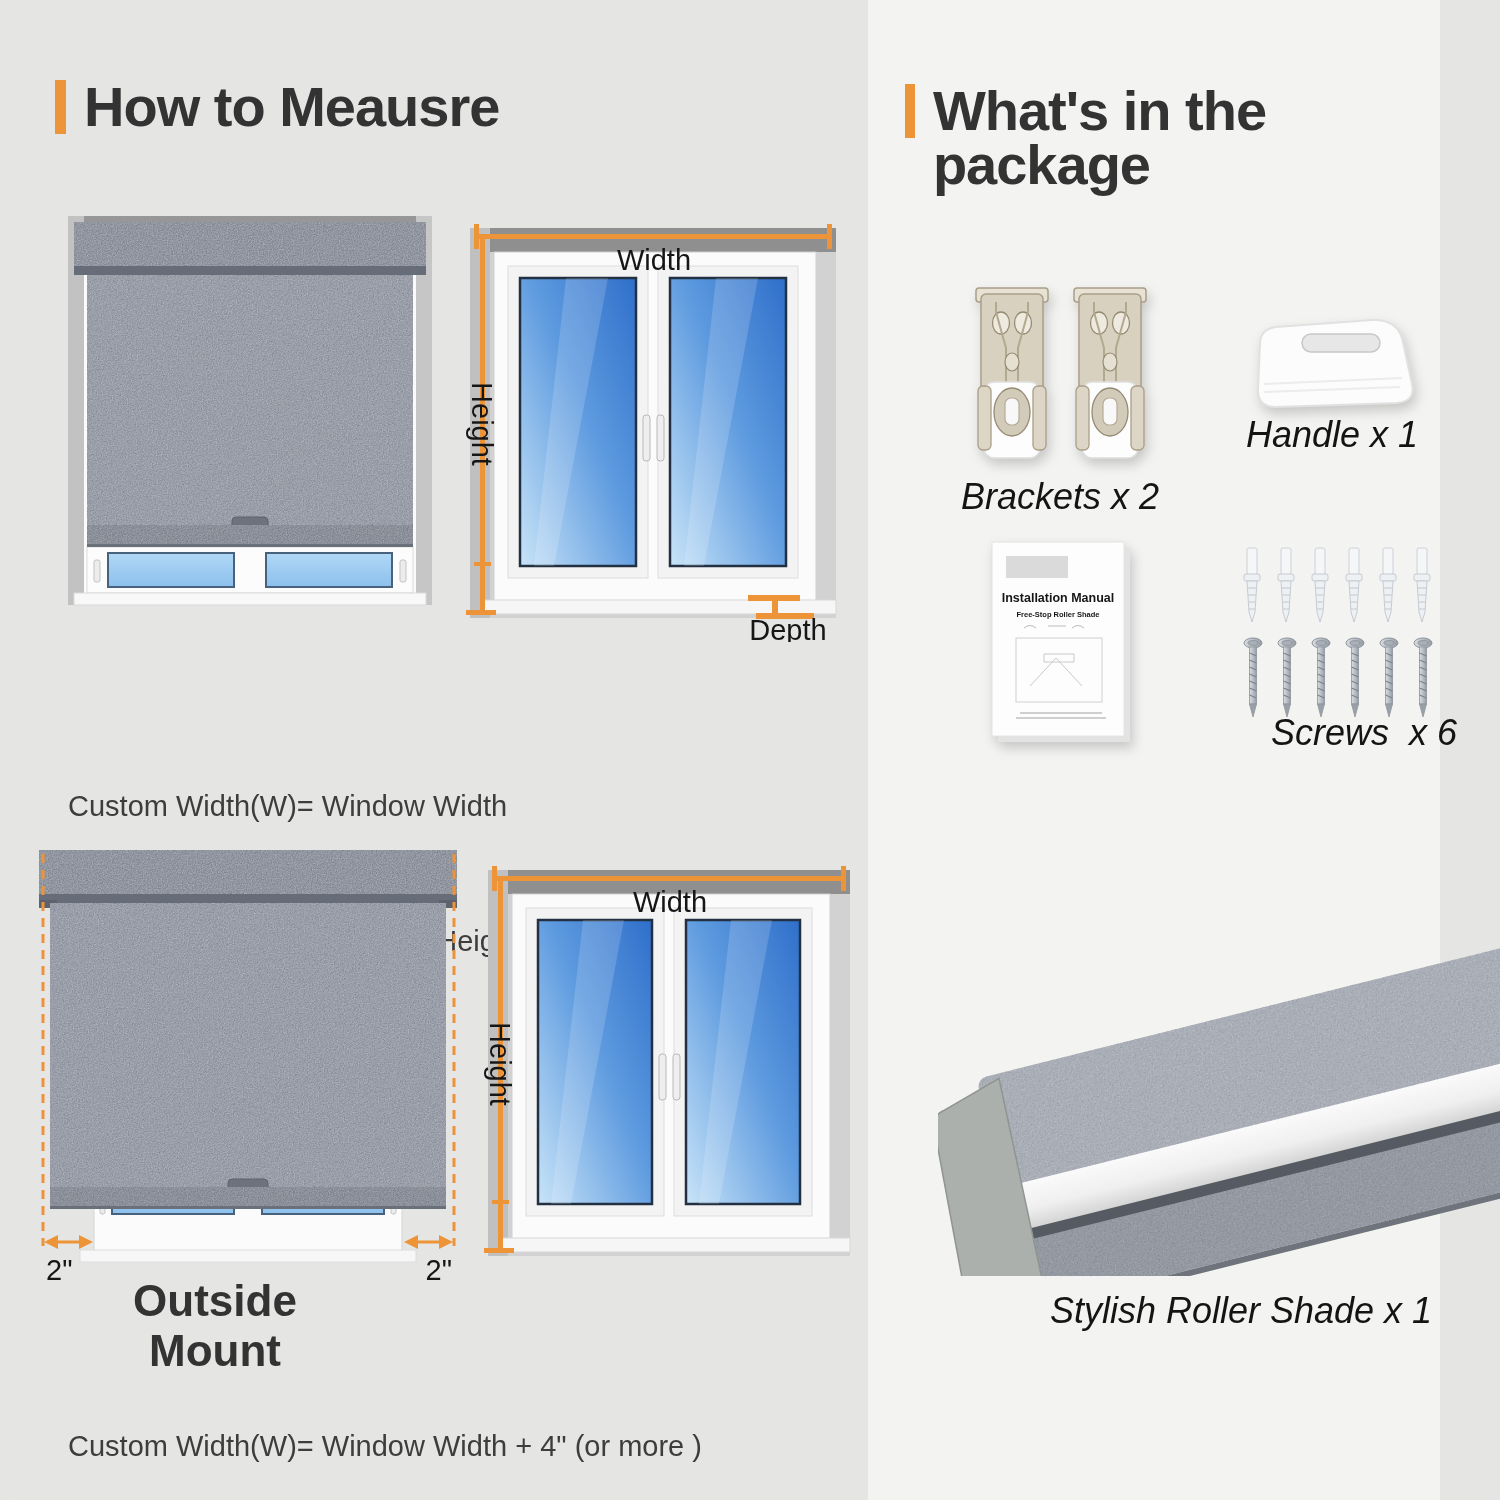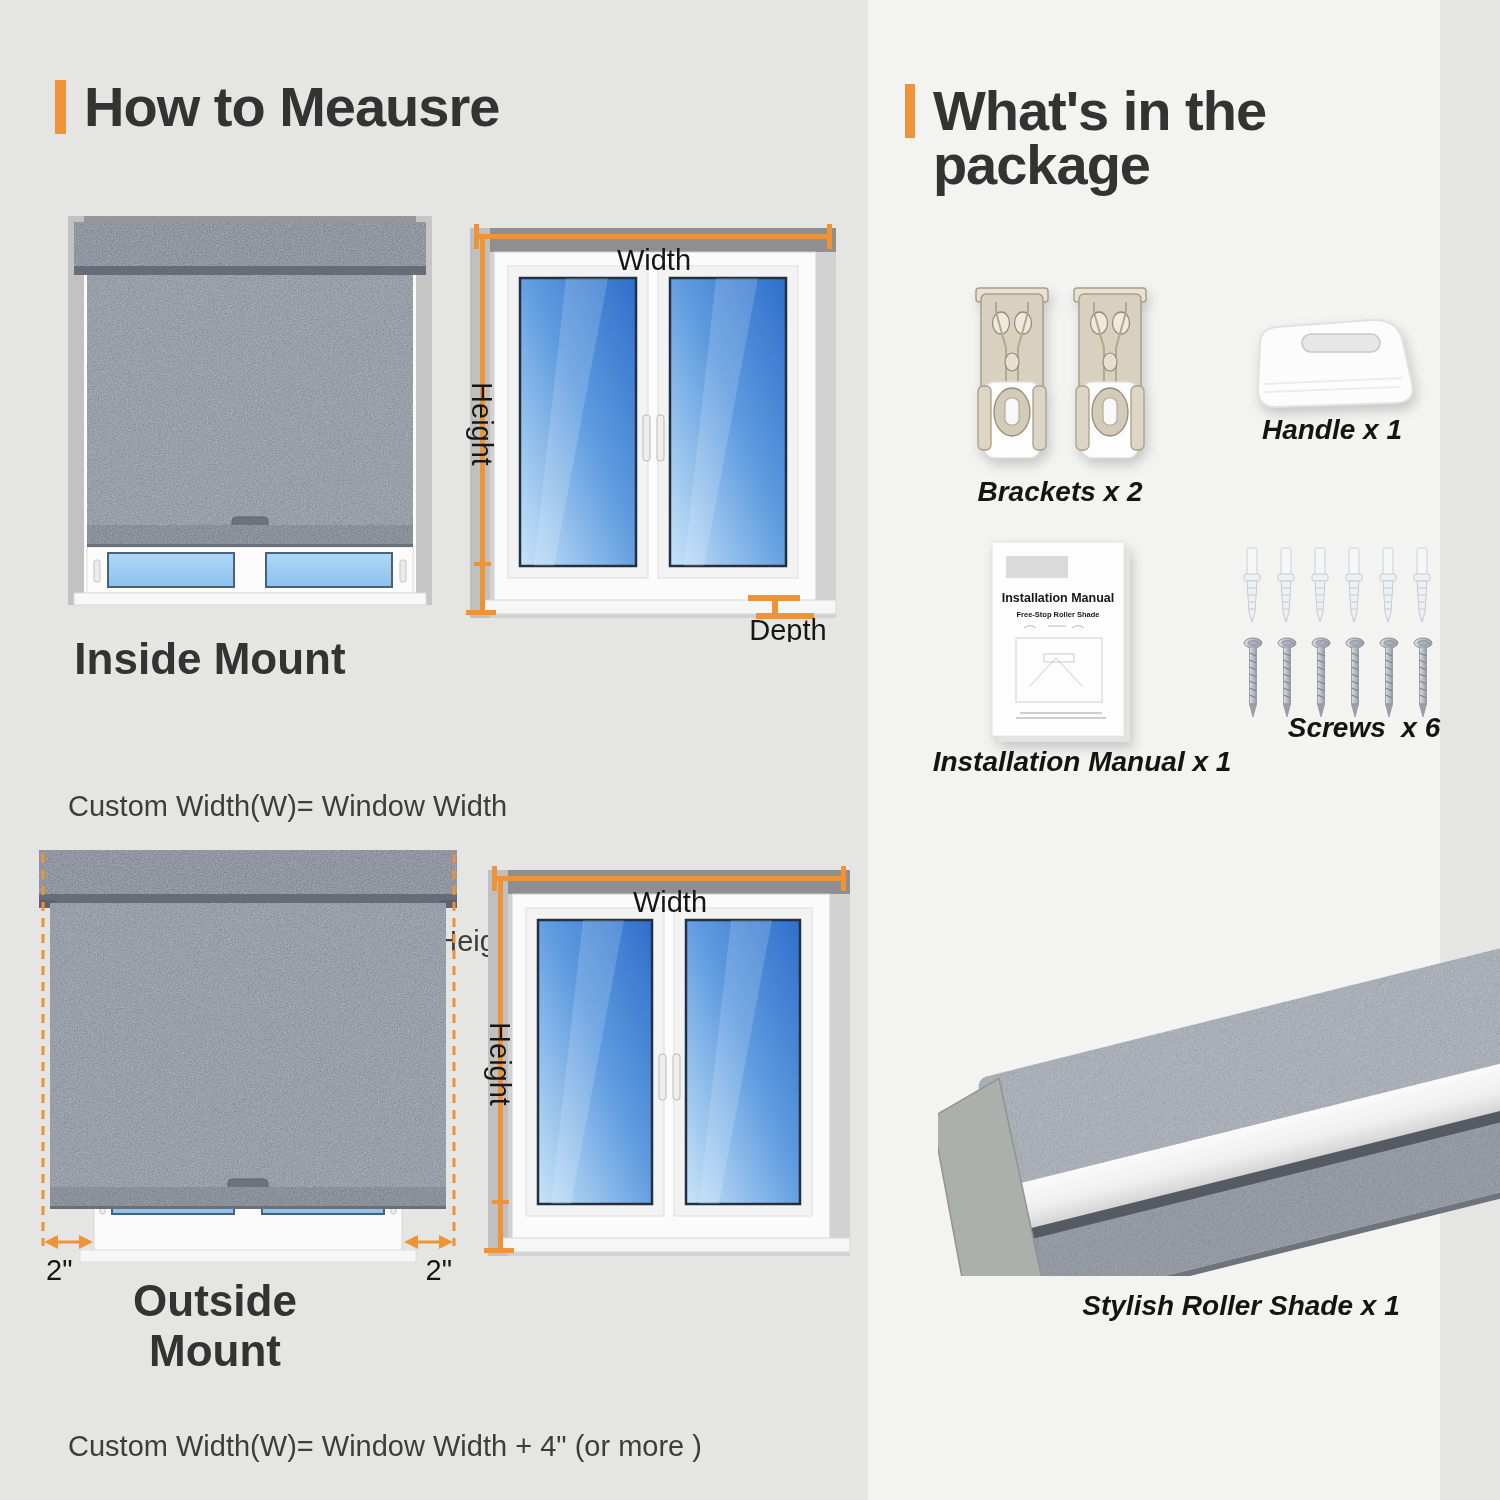--- a/index.html
+++ b/index.html
@@ -8,21 +8,21 @@
     font-family:"Liberation Sans",sans-serif;background:#e5e5e4;
   }
   .abs{position:absolute;}
   .left-panel{left:0;top:0;width:1008px;height:1500px;background:#e5e5e4;border-radius:29px;}
   .right-panel{left:868px;top:0;width:572px;height:1500px;background:#f3f3f1;}
   .section-title{display:flex;align-items:flex-start;gap:18px;}
   .accent-bar{width:11px;height:54px;background:#ee9438;}
   .title-text{font-size:56px;font-weight:700;color:#333;letter-spacing:-1px;line-height:54px;}
   .mount-heading{font-size:44px;font-weight:700;color:#333;text-align:center;}
   .body-lines{font-size:29px;color:#3d3d3d;line-height:45px;white-space:pre;}
-  .pkg-label{font-size:28px;font-weight:700;font-style:italic;color:#141414;white-space:pre;transform:translateX(-50%);}
+  .pkg-label{font-size:36px;font-weight:400;font-style:italic;color:#141414;white-space:pre;transform:translateX(-50%);}
   svg{display:block;font-family:"Liberation Sans",sans-serif;}
   svg text{fill:#161616;}
   .ann{font-size:29px;}
   .soft-shadow{filter:drop-shadow(3px 6px 6px rgba(0,0,0,0.18));}
 </style>
 </head>
 <body>
 
 <svg width="0" height="0" style="position:absolute" aria-hidden="true">
   <defs>
@@ -155,21 +155,20 @@
       <text class="ann" transform="translate(14 214) rotate(90)" text-anchor="middle">Height</text>
     </g>
     <g>
       <rect x="290" y="385" width="52" height="6" fill="#ee9438"></rect>
       <rect x="314" y="389" width="6" height="16" fill="#ee9438"></rect>
       <rect x="298" y="403" width="58" height="6" fill="#ee9438"></rect>
       <text class="ann" x="330" y="430" text-anchor="middle">Depth</text>
     </g>
   </svg>
 
-  <div class="abs mount-heading" style="left:60px;top:634px;width:300px;">Inside Mount</div>
 
   <div class="abs body-lines" style="left:68px;top:694px;">
     <div>Custom Width(W)= Window Width</div>
     <div>Custom Height(H)= Window Height (or a little longer)</div>
     <div>Installation Depth ≥ 1.6"</div>
   </div>
 
   <svg class="abs" style="left:36px;top:842px;" width="428" height="442" viewBox="0 0 428 442">
     <g>
       <rect x="58" y="336" width="308" height="76" fill="#fbfbfb" stroke="#d5d5d5"></rect>
@@ -274,21 +273,20 @@
     <rect x="6" y="6" width="132" height="194" fill="#fdfdfd" stroke="#e4e4e4"></rect>
     <rect x="20" y="20" width="62" height="22" fill="#dadada"></rect>
     <text x="72" y="66" text-anchor="middle" font-size="12.5" font-weight="bold" fill="#444444">Installation Manual</text>
     <text x="72" y="81" text-anchor="middle" font-size="7.5" font-weight="bold" fill="#666666">Free-Stop Roller Shade</text>
     <path d="M38 92 q6 -5 12 0 M62 90 h18 M86 92 q6 -5 12 0" stroke="#bbbbbb" stroke-width="1" fill="none"></path>
     <rect x="30" y="102" width="86" height="64" fill="none" stroke="#d0d0d0"></rect>
     <path d="M44 150 L70 122 L96 150 M58 118 h30 v8 h-30 z" stroke="#c9c9c9" stroke-width="1" fill="none"></path>
     <rect x="34" y="176" width="82" height="2" fill="#cfcfcf"></rect>
     <rect x="30" y="181" width="90" height="2" fill="#cfcfcf"></rect>
   </svg>
-  <div class="abs pkg-label" style="left:214px;top:746px;">Installation Manual x 1</div>
 
   <svg class="abs" style="left:368px;top:540px;" width="222" height="200" viewBox="0 0 222 200">
     <use href="#anch" x="8" y="8"></use>
     <use href="#anch" x="42" y="8"></use>
     <use href="#anch" x="76" y="8"></use>
     <use href="#anch" x="110" y="8"></use>
     <use href="#anch" x="144" y="8"></use>
     <use href="#anch" x="178" y="8"></use>
     <use href="#scrw" x="8" y="98"></use>
     <use href="#scrw" x="42" y="98"></use>

